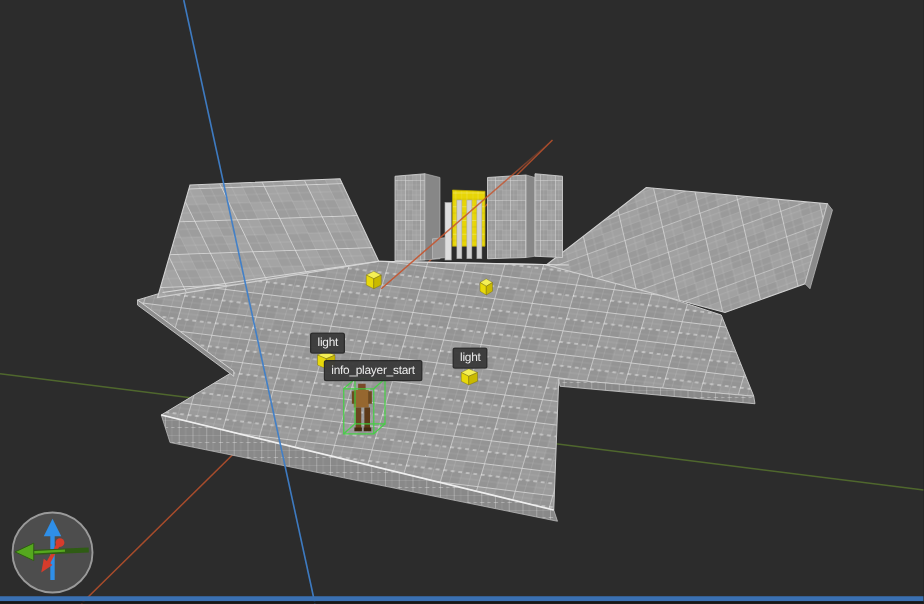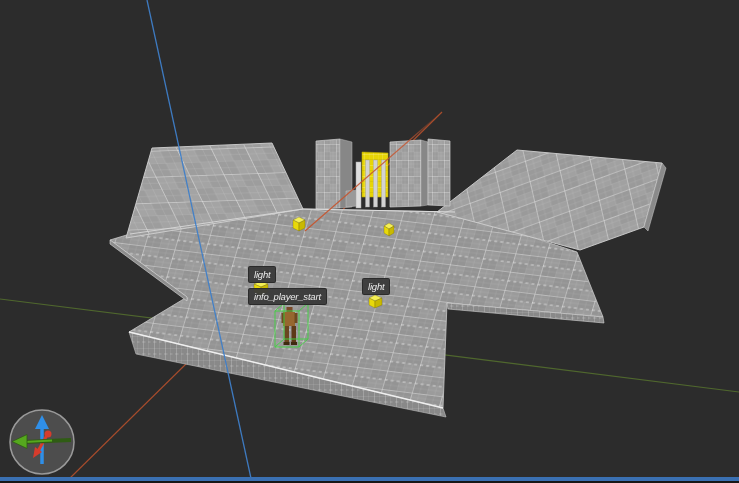--- a/index.html
+++ b/index.html
@@ -5,21 +5,21 @@
   html,body{margin:0;padding:0;background:#1d1d1d;}
   .viewport{
     position:relative;width:739px;height:483px;overflow:hidden;
     background:#2c2c2c;font-family:"Liberation Sans",sans-serif;
   }
   svg{position:absolute;left:0;top:0;}
   .ent-label{
     position:absolute;background:rgba(58,58,58,.96);color:#ececec;
     font-size:9.5px;line-height:11px;letter-spacing:-0.2px;
     padding:2px 5px;border-radius:2px;white-space:nowrap;
-    border:1px solid rgba(30,30,30,.6);z-index:40;font-style:italic;
+    border:1px solid rgba(30,30,30,.6);z-index:40;
   }
   .bottom-border{
     position:absolute;left:0;bottom:2px;width:739px;height:4px;
     background:#3a70b2;z-index:60;
   }
   .bottom-strip{
     position:absolute;left:0;bottom:0;width:739px;height:2px;
     background:#171717;z-index:60;
   }
   #gizmo{z-index:55;}
@@ -166,21 +166,21 @@
       <line x1="299" y1="311" x2="308" y2="303"></line>
       <line x1="299" y1="347" x2="308" y2="339"></line>
       <line x1="275" y1="347" x2="284" y2="339"></line>
     </g>
 
     <line x1="147" y1="0" x2="252" y2="483" stroke-width="1.3" opacity="0.95" stroke="#3f7fc9"></line>
     <line x1="305" y1="231" x2="442" y2="112" stroke="url(#redFade)" stroke-width="1.2"></line>
   </svg>
 
   <div class="ent-label" style="left:248px;top:266px;">light</div>
-  <div class="ent-label" style="left:248px;top:288px;">info_player_start</div>
+  <div class="ent-label" style="left:259px;top:288px;">info_player_start</div>
   <div class="ent-label" style="left:362px;top:278px;">light</div>
 
   <svg id="gizmo" width="72" height="72" style="left:6px;top:406px;">
     <circle cx="36" cy="36" r="32" fill="rgba(118,118,118,0.45)" stroke-width="1.5" stroke="#9a9a9a"></circle>
 
     <g>
       <line x1="36" y1="58" x2="36" y2="21" stroke="#2f8fe8" stroke-width="3.5"></line>
       <polygon points="36,9 29,23 43,23" fill="#2f8fe8"></polygon>
     </g>
 

